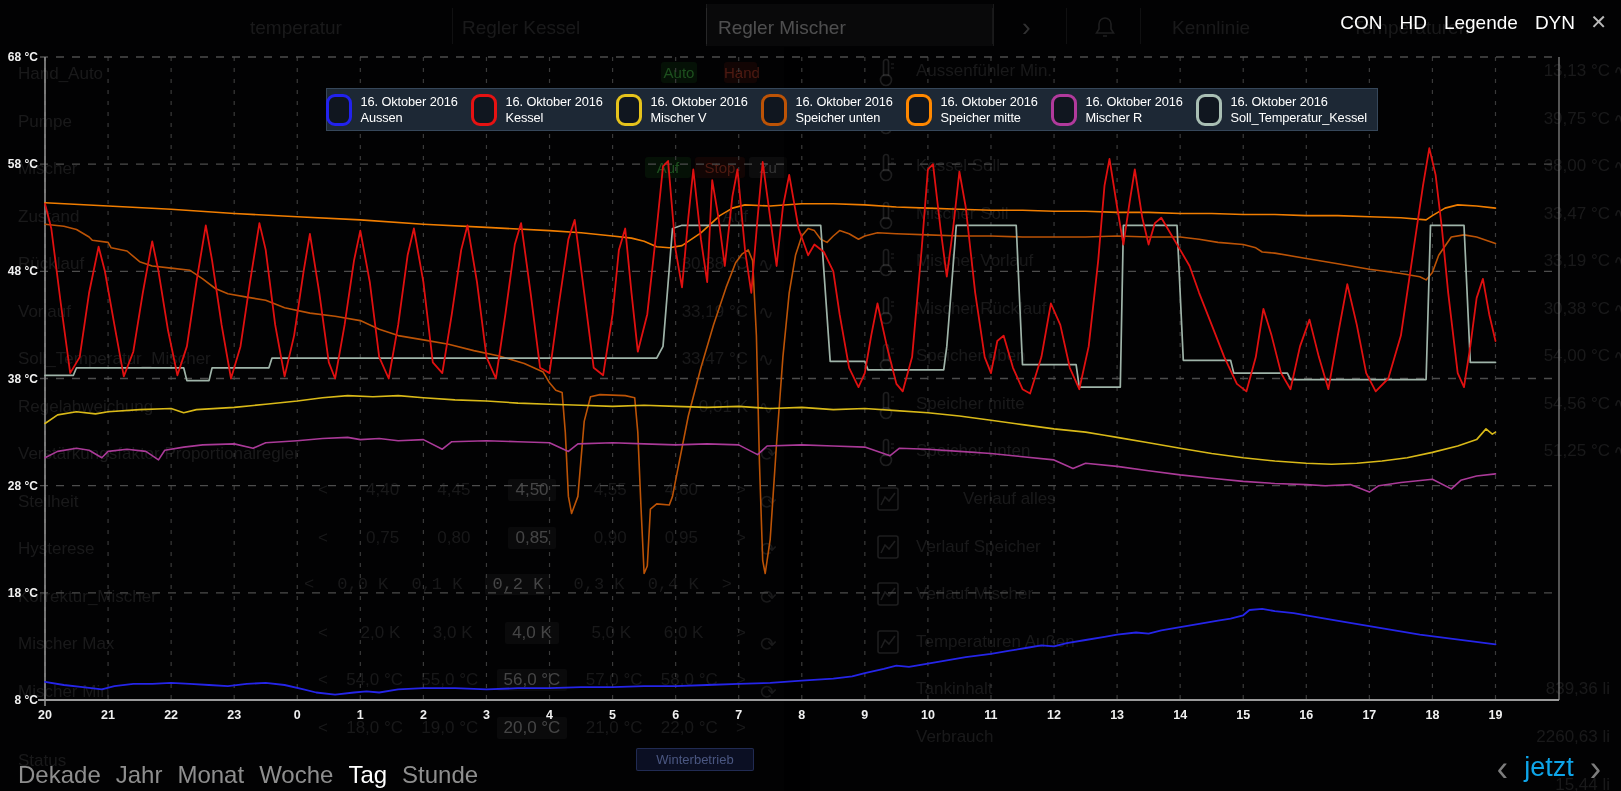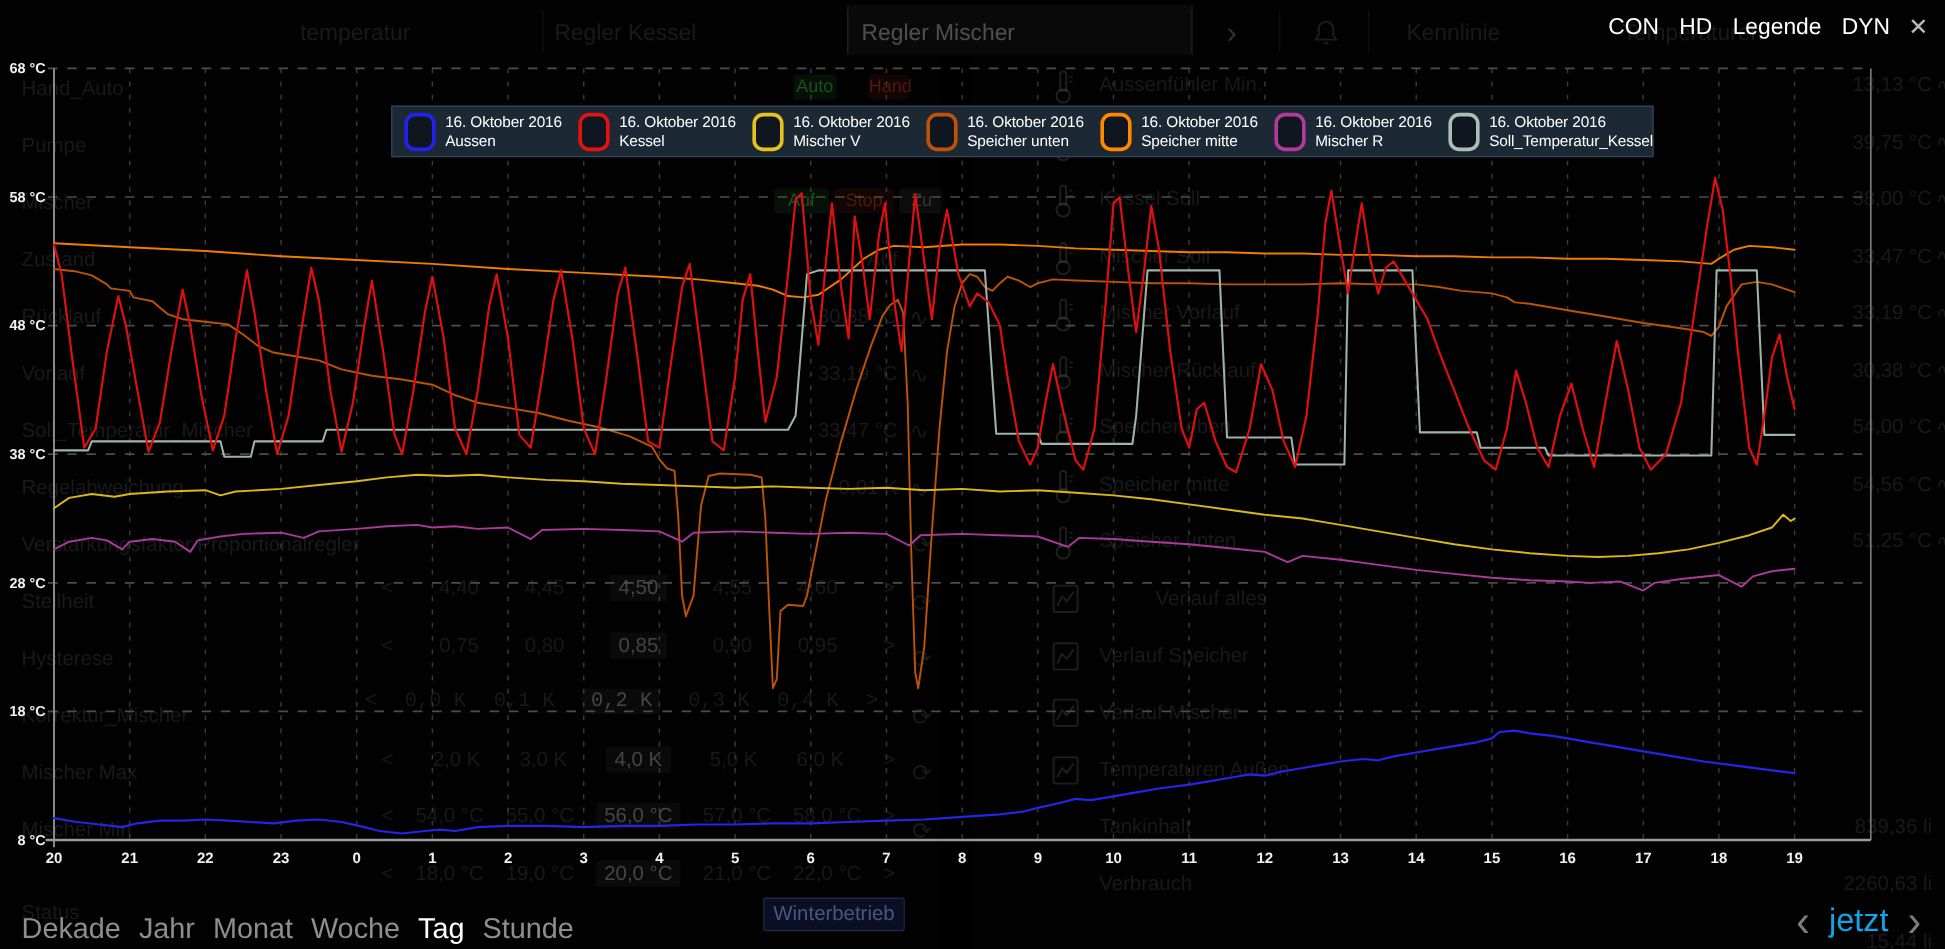--- a/index.html
+++ b/index.html
@@ -15,33 +15,33 @@
   .tsep{position:absolute;top:8px;height:36px;width:1px;background:rgba(255,255,255,0.06);}
   .row-label{font-size:17px;}
   .bg-val{font-size:17px;text-align:right;}
   .bg-btn{position:absolute;font-size:15px;text-align:center;border-radius:3px;padding:2px 0;}
   .btn-green{color:rgba(80,205,80,0.33);background:rgba(20,75,20,0.22);}
   .btn-red{color:rgba(215,75,50,0.30);background:rgba(85,22,12,0.20);}
   .btn-gray{color:rgba(175,175,175,0.25);background:rgba(60,60,60,0.18);}
   .carousel{position:absolute;display:flex;justify-content:space-between;align-items:center;
             font-size:17px;color:rgba(162,162,162,0.14);margin-top:36px;}
   .car-sel{color:rgba(205,205,205,0.30);background:rgba(255,255,255,0.035);padding:1px 7px;border-radius:2px;}
-  .winter{position:absolute;font-size:17px;text-align:center;color:rgba(132,152,215,0.52);
+  .winter{position:absolute;font-size:13px;text-align:center;color:rgba(132,152,215,0.52);
           background:rgba(24,34,82,0.42);border:1px solid rgba(72,92,160,0.38);border-radius:2px;}
   .panel-gap{position:absolute;left:784px;top:47px;width:26px;height:744px;background:rgba(0,0,0,0.55);z-index:2;}
   
   #chart{position:absolute;inset:0;z-index:3;pointer-events:none;}
   
   .title{position:absolute;left:17px;top:9px;z-index:5;font-size:23px;color:#fdfdfd;letter-spacing:.2px;}
   .tools{position:absolute;top:12px;right:46px;z-index:5;display:flex;gap:17px;font-size:19px;color:#fff;}
   .tools span{cursor:pointer;}
   .close{position:absolute;top:10px;right:14px;z-index:5;font-size:20px;color:#b9b9b9;cursor:pointer;}
   .legendbar{position:absolute;left:326px;top:88px;width:1052px;height:43px;z-index:4;
              background:#1d2835;border:1px solid #36475a;box-sizing:border-box;
-             display:flex;align-items:center;padding:1px 10px;}
+             display:flex;align-items:center;padding:1px 10px;justify-content:flex-end;}
   .litem{display:flex;align-items:center;gap:8px;flex:0 0 145px;cursor:pointer;}
   .litem:last-child{flex:0 0 auto;}
   .lsw{width:26px;height:32px;border-radius:9px;border:3px solid #888;background:#10161f;box-sizing:border-box;}
   .ltxt{font-size:12.8px;line-height:15.5px;color:#fff;letter-spacing:-0.1px;}
   .periods{position:absolute;left:18px;top:761px;z-index:5;display:flex;gap:15px;font-size:24px;color:#8e8e8e;}
   .periods .sel{color:#fff;}
   .periods span{cursor:pointer;}
   .nav{position:absolute;right:20px;top:752px;z-index:5;display:flex;align-items:center;gap:16px;}
   .nav .chev{color:#7d7d7d;font-size:34px;line-height:30px;transform:scaleY(1.1);cursor:pointer;}
   .nav .now{color:#0ea5e9;font-size:27px;cursor:pointer;}

